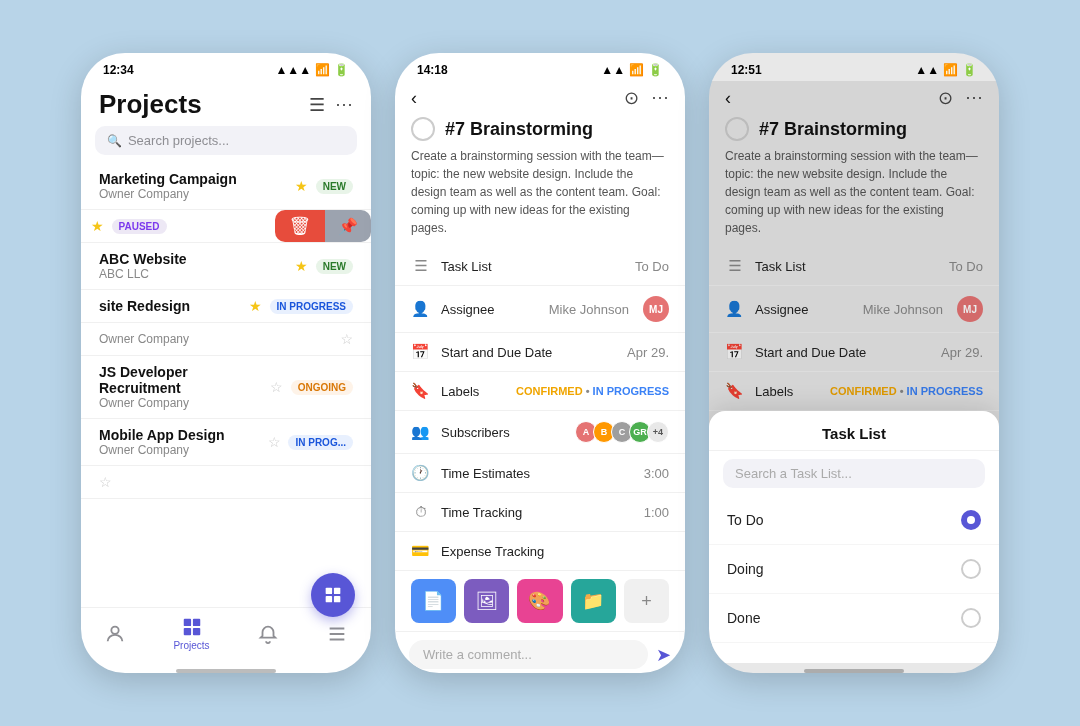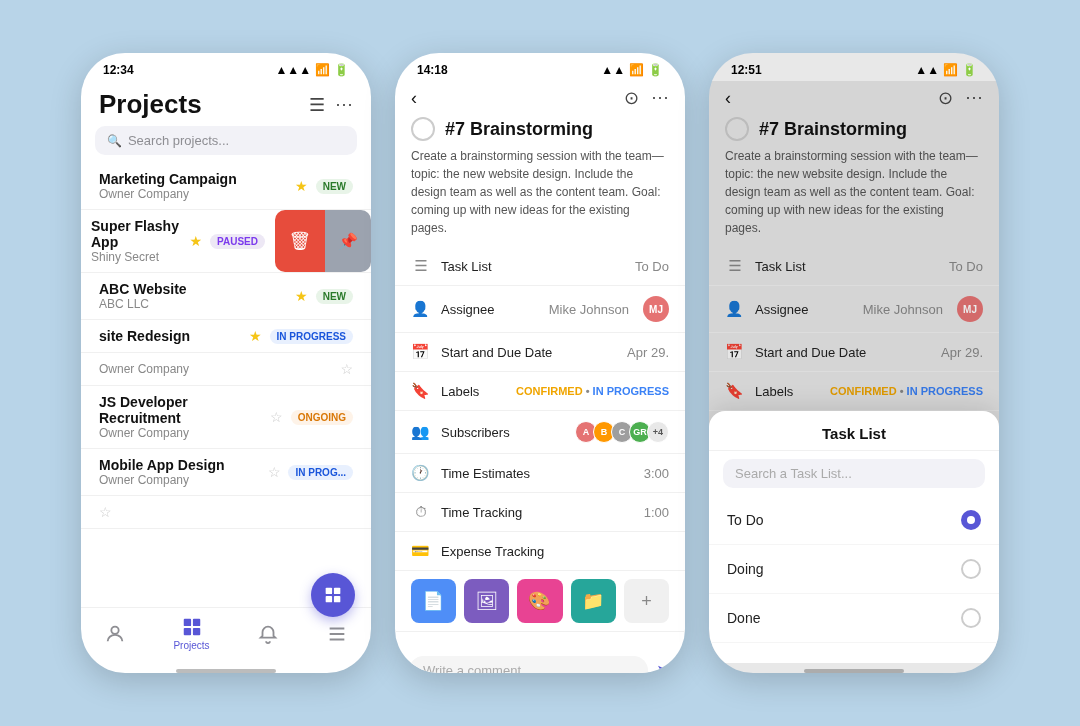--- a/index.html
+++ b/index.html
@@ -294,21 +294,21 @@
     .att-blue { background: #4f8ef7; color: white; }
     .att-purple { background: #7c5cbf; color: white; }
     .att-pink { background: #e84393; color: white; }
     .att-teal { background: #26a69a; color: white; }
     .att-add { background: #f0f0f0; color: #888; }
 
     
     .comment-bar {
       display: flex;
       align-items: center;
-      padding: 24px 14px;
+      padding: 8px 14px;
       border-top: 1px solid #f0f0f0;
       gap: 8px;
       margin-top: auto;
       justify-content: space-between;
     }
 
     .comment-input {
       flex: 1;
       background: #f5f5f5;
       border-radius: 18px;
@@ -492,24 +492,20 @@
           <div class="project-name">Marketing Campaign</div>
           <div class="project-company">Owner Company</div>
         </div>
         <span style="color:#f5c518;font-size:14px;">★</span>
         <span class="badge badge-new">NEW</span>
       </div>
     </div>
 
     <div class="project-item-wrapper" style="position:relative; overflow:hidden;">
       <div style="display:flex;align-items:center;padding:8px 10px;gap:8px;background:#fff;width:calc(100% - 96px);flex-shrink:0;">
-        <div class="project-item-content">
-          <div class="project-name">Super Flashy App</div>
-          <div class="project-company">Shiny Secret</div>
-        </div>
         <span style="color:#f5c518;font-size:14px;">★</span>
         <span class="badge badge-paused">PAUSED</span>
       </div>
       <div style="display:flex;flex-shrink:0;">
         <div class="btn-delete" style="width:50px;height:100%;display:flex;align-items:center;justify-content:center;background:#e74c3c;color:white;font-size:18px;border-radius:10px 0 0 10px;">🗑</div>
         <div class="btn-pin" style="width:46px;height:100%;display:flex;align-items:center;justify-content:center;background:#9ca3af;color:white;font-size:16px;border-radius:0 10px 10px 0;">📌</div>
       </div>
     </div>
 
     <div class="project-item-wrapper">

